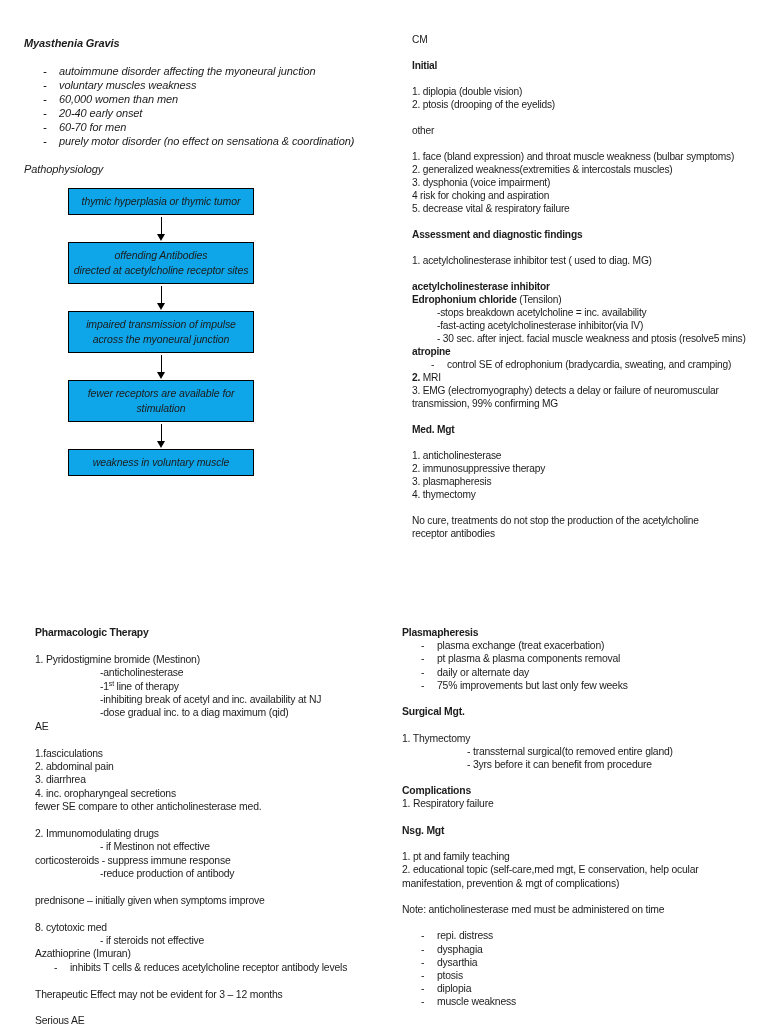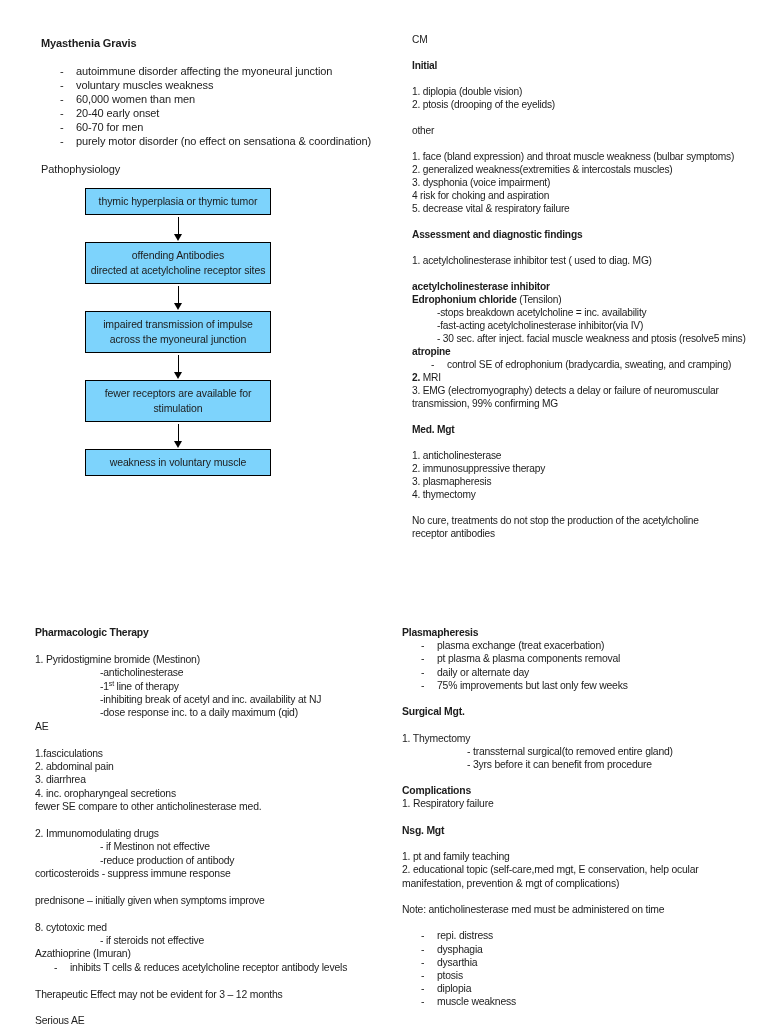--- a/index.html
+++ b/index.html
@@ -5,21 +5,21 @@
   html, body { margin: 0; padding: 0; }
   body {
     width: 768px; height: 1024px;
     background: #ffffff;
     font-family: "Liberation Sans", sans-serif;
     color: #1c1c1c;
     overflow: hidden;
     position: relative;
   }
   .col { position: absolute; }
-  .col-tl { left: 41px;  top: 36px;  width: 362px; }
+  .col-tl { left: 24px;  top: 36px;  width: 362px; font-style: italic; }
   .col-tr { left: 412px; top: 33px;  width: 364px; }
   .col-bl { left: 35px;  top: 626px; width: 362px; }
   .col-br { left: 402px; top: 626px; width: 364px; }
 
   .line { white-space: nowrap; }
   .col-tl .line { font-size: 11px;   height: 14px;   line-height: 14px;   letter-spacing: -0.1px; }
   .col-tr .line { font-size: 10.2px; height: 13px;   line-height: 13px;   letter-spacing: -0.2px; }
   .col-bl .line { font-size: 10.4px; height: 13.4px; line-height: 13.4px; letter-spacing: -0.2px; }
   .col-br .line { font-size: 10.4px; height: 13.2px; line-height: 13.2px; letter-spacing: -0.2px; }
 
@@ -35,21 +35,21 @@
     margin: 12px 0 0 44px;
     width: 186px;
   }
   .fc-box {
     border: 1px solid #000000;
     text-align: center;
     font-size: 10.5px;
     line-height: 15px;
     padding: 5px 2px;
     letter-spacing: -0.1px;
-    background: #7dd3fc;
+    background: #0ea5e9;
   }
   .fc-arrow {
     width: 1px; height: 18px;
     background: #000000;
     margin: 2px auto 7px auto;
     position: relative;
   }
   .fc-arrow::after {
     content: "";
     position: absolute;
@@ -167,33 +167,33 @@
 </div>
 
 <div class="col col-bl">
   <div>
       <div class="line bold">Pharmacologic Therapy</div>
       <div class="line blank"></div>
       <div class="line">1. Pyridostigmine bromide (Mestinon)</div>
       <div class="line ind2">-anticholinesterase</div>
       <div class="line ind2"><span>-1</span><sup>st</sup><span> line of therapy</span></div>
       <div class="line ind2">-inhibiting break of acetyl and inc. availability at NJ</div>
-      <div class="line ind2">-dose response inc. to a daily maximum (qid)</div>
+      <div class="line ind2">-dose gradual inc. to a diag maximum (qid)</div>
       <div class="line">AE</div>
       <div class="line blank"></div>
       <div class="line">1.fasciculations</div>
       <div class="line">2. abdominal pain</div>
       <div class="line">3. diarrhrea</div>
       <div class="line">4. inc. oropharyngeal secretions</div>
       <div class="line">fewer SE compare to other anticholinesterase med.</div>
       <div class="line blank"></div>
       <div class="line">2. Immunomodulating drugs</div>
       <div class="line ind2">- if Mestinon not effective</div>
+      <div class="line">corticosteroids - suppress immune response</div>
       <div class="line ind2">-reduce production of antibody</div>
-      <div class="line">corticosteroids - suppress immune response</div>
       <div class="line blank"></div>
       <div class="line">prednisone – initially given when symptoms improve</div>
       <div class="line blank"></div>
       <div class="line">8. cytotoxic med</div>
       <div class="line ind2">- if steroids not effective</div>
       <div class="line">Azathioprine (Imuran)</div>
       <div class="line bullet">
         <span class="dash">-</span>
         <span class="btext">inhibits T cells &amp; reduces acetylcholine receptor antibody levels</span>
       </div>

